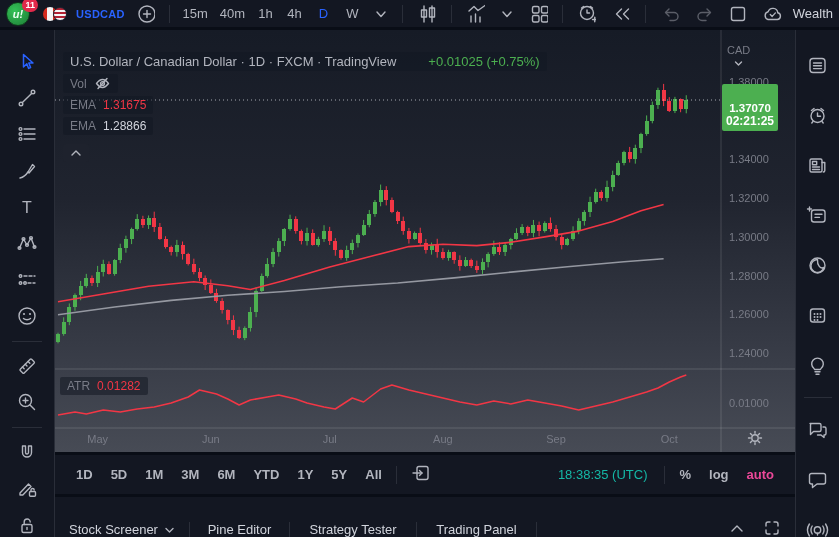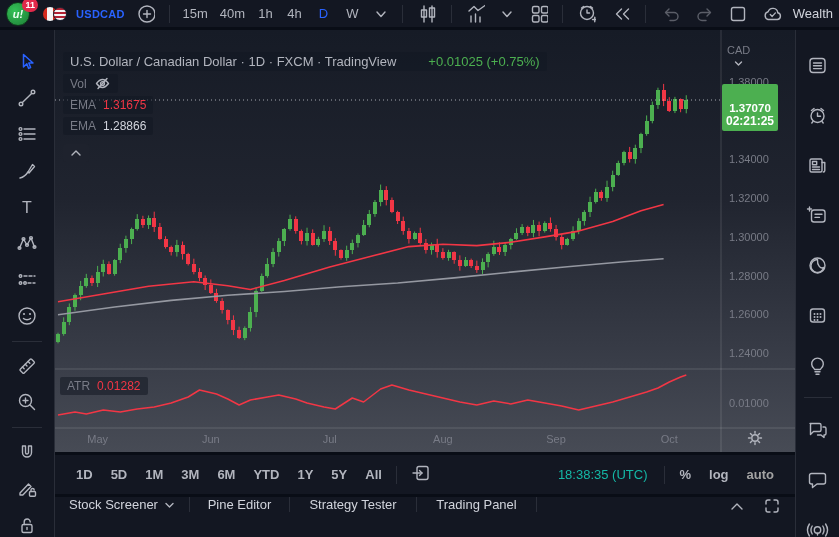--- a/index.html
+++ b/index.html
@@ -63,24 +63,24 @@
   .price-badge .p { font-size:11.5px; font-weight:bold; }
   .price-badge .t { font-size:12px; font-weight:bold; }
   .axis-gear { position:absolute; left:692px; top:400px; z-index:5; }
 
   
   .range-bar { height:42px; flex:0 0 42px; background:#131722; border-top:3px solid #090d16;
     display:flex; align-items:center; padding:0 14px; gap:4px; font-size:13px; color:#b2b5be; }
   .rbtn { padding:3px 7px; border-radius:3px;font-weight:bold; }
   .spacer { flex:1; }
   .clock { color:#14b8a6; font-size:13px; margin-right:10px; }
-  .blue { color:#a3a3a3; }
+  .blue { color:#ec4899; }
 
   
-  .panel-bar { flex:1; background:#131722; border-top:3px solid #090d16; display:flex; align-items:flex-start;
+  .panel-bar { flex:1; background:#131722; border-top:3px solid #090d16; display:flex; align-items:flex-end;
     font-size:13px; color:#d1d4dc; }
   .ptab { display:flex; align-items:center; justify-content:center; gap:6px; border-right:1px solid #2a2e39; }
   .ptab:first-child { border-left:none; }
   .pt0{width:135px;} .pt1{width:100px;} .pt2{width:127px;} .pt3{width:120px;}
   .panel-right { flex:1; display:flex; align-items:center; justify-content:flex-end; gap:18px; padding-right:14px; }
 
   .ic { stroke:#b2b5be; fill:none; stroke-width:1.4; stroke-linecap:round; stroke-linejoin:round; }
   .icb { stroke:#2962ff; fill:none; stroke-width:1.5; stroke-linecap:round; stroke-linejoin:round; }
 </style>
 </head>

